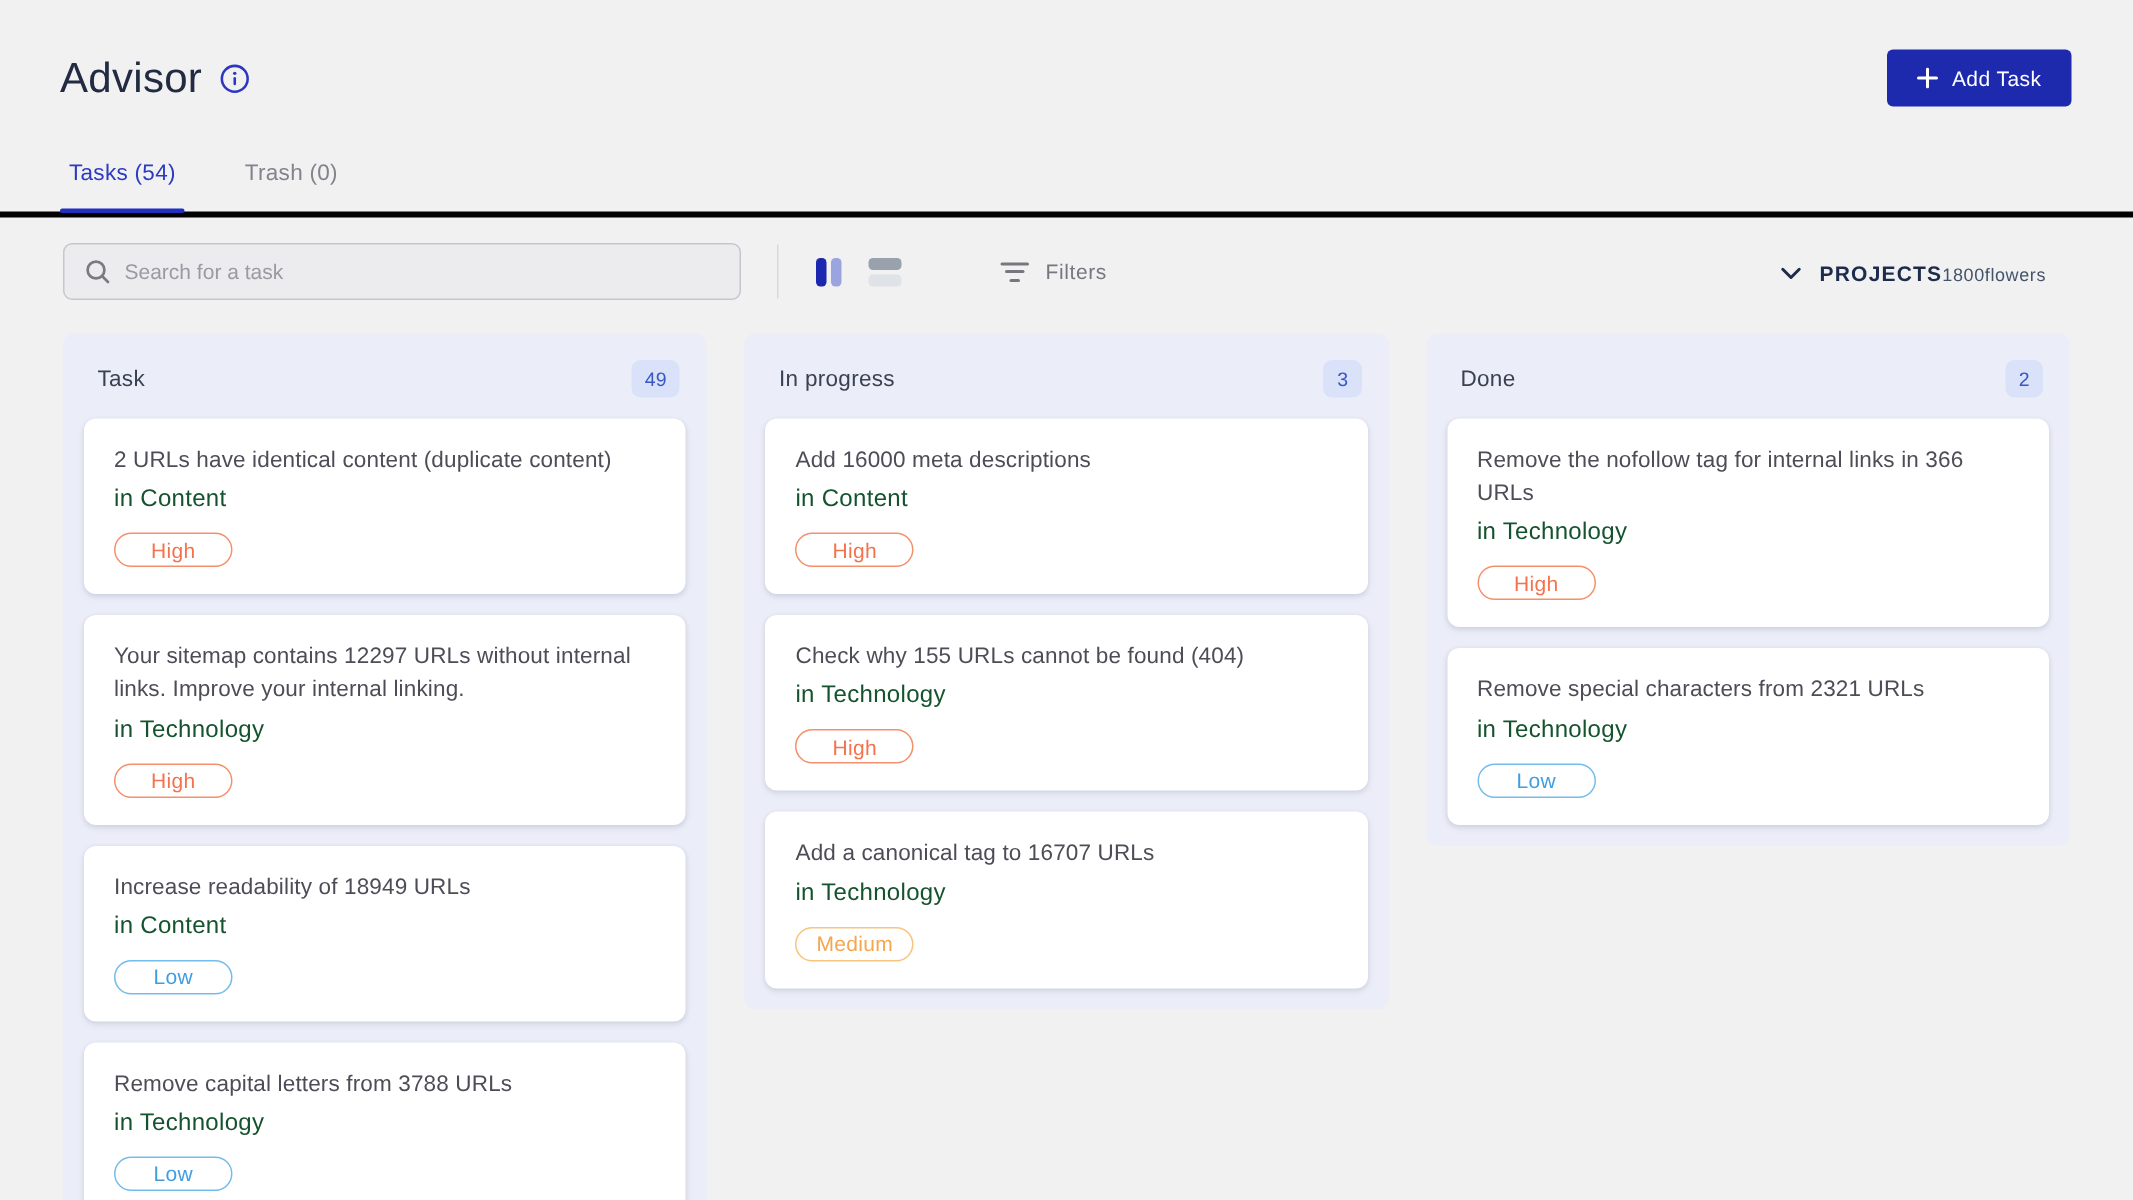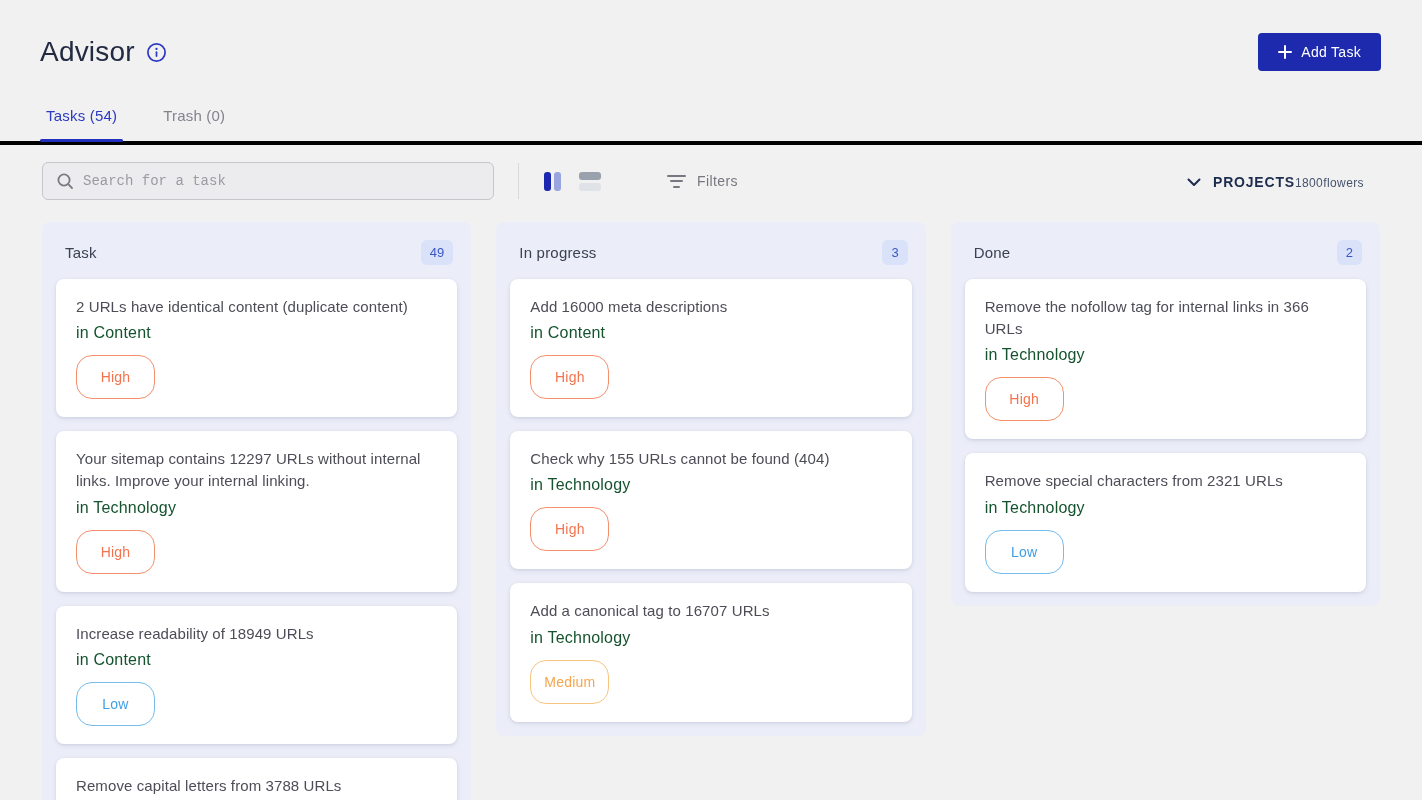--- a/index.html
+++ b/index.html
@@ -42,21 +42,21 @@
 
   
   .toolbar { display:flex; align-items:center; margin-top:17px; padding:0 42px; }
   .search-box {
     width:452px; height:38px; background:#ececef;
     border:1px solid #c5c7cd; border-radius:6px;
     display:flex; align-items:center; gap:9px; padding:0 13px;
   }
   .search-box input {
     flex:1; border:none; background:transparent; outline:none;
-    font-size:14px; color:#404040; font-family:Liberation Mono, monospace;
+    font-size:14px; color:#404040; font-family:Liberation Sans, sans-serif;
   }
   .search-box input::placeholder { color:#9a9aa2; }
   .toolbar-divider { width:1px; height:36px; background:#d9d9dd; margin:0 25px 0 24px; }
   .view-toggle { display:flex; align-items:center; gap:18px; }
   .kanban-icon { display:flex; gap:3px; cursor:pointer; }
   .kanban-icon .bar { width:7px; height:19px; border-radius:3px; }
   .kanban-icon .bar.b1 { background:#1c27af; }
   .kanban-icon .bar.b2 { background:#9aa5e0; }
   .list-icon { display:flex; flex-direction:column; gap:3px; cursor:pointer; }
   .list-icon .bar { width:22px; height:8px; border-radius:3px; }
@@ -89,21 +89,21 @@
   .card {
     background:#ffffff; border-radius:8px; padding:17px 20px 18px;
     margin-bottom:14px; cursor:pointer;
     box-shadow:0 1px 3px rgba(30,40,80,0.10), 0 2px 6px rgba(30,40,80,0.06);
   }
   .card:last-child { margin-bottom:0; }
   .card-title { font-size:15px; color:#4d4d57; line-height:1.48; letter-spacing:0.1px; }
   .card-category { font-size:16px; color:#14532d; margin-top:6px; letter-spacing:0.2px; }
   .badge {
     display:inline-flex; align-items:center; justify-content:center;
-    min-width:79px; height:44px; border-radius:16px; border:1px solid;
+    min-width:79px; height:23px; border-radius:16px; border:1px solid;
     font-size:14px; margin-top:13px; letter-spacing:0.2px; background:#fff;
   }
   .badge[data-priority="High"]   { color:#f4734d; border-color:#f4906b; }
   .badge[data-priority="Medium"] { color:#f6a54d; border-color:#f8c57e; }
   .badge[data-priority="Low"]    { color:#3f9ee2; border-color:#74bcec;text-align:center; }
 </style>
 </head>
 <body>
 
 <div class="header">

